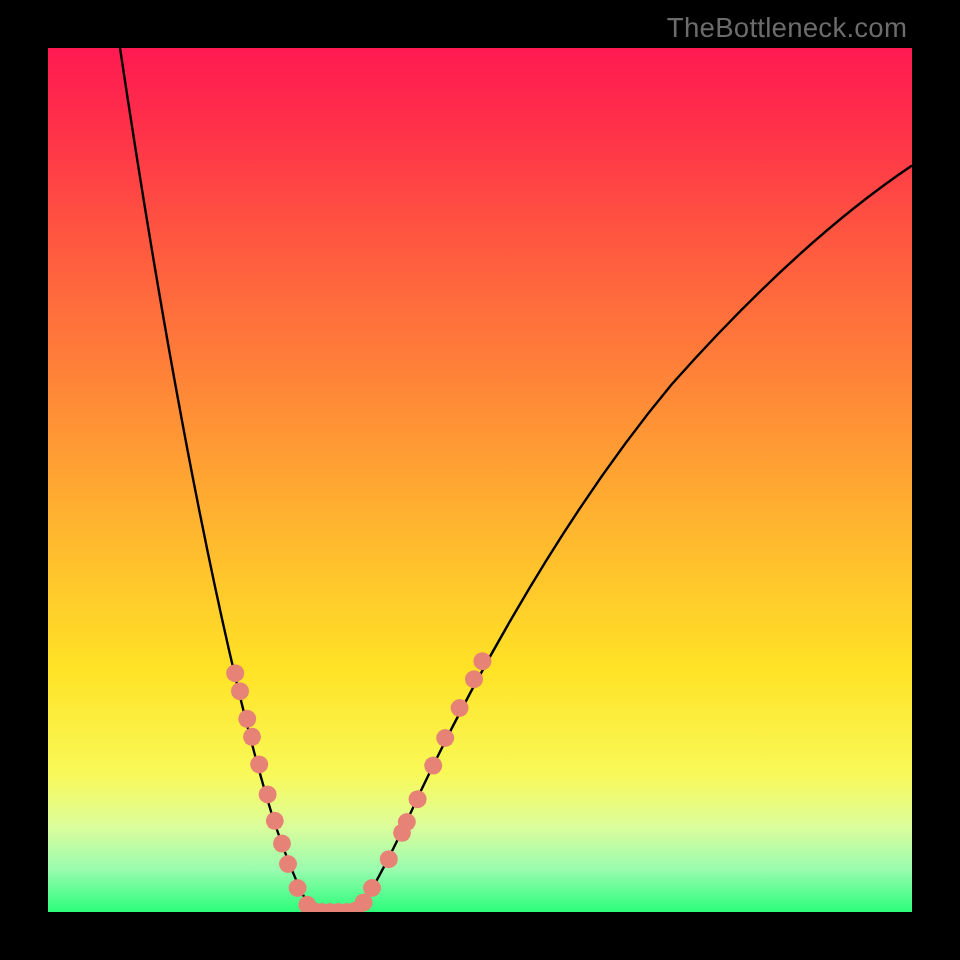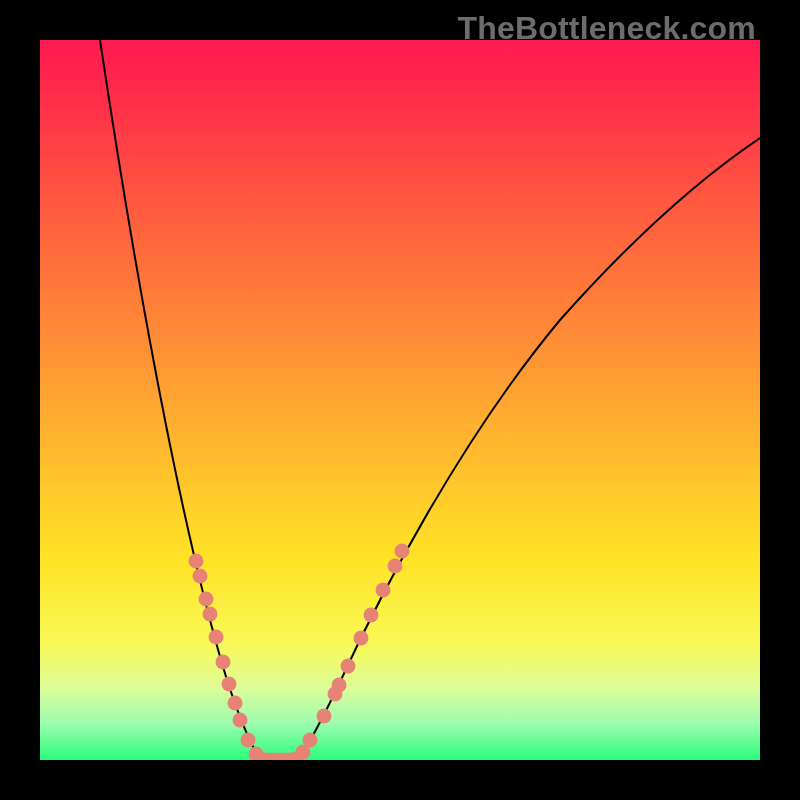--- a/index.html
+++ b/index.html
@@ -30,22 +30,22 @@
       #ffe326 72%,
       #f8f958 84%,
       #ddfd9a 90%,
       #9bfcaf 95%,
       #2bfd7a 100%);
   }
   .watermark {
     position: absolute;
     top: 10px;
     right: 44px;
-    font-size: 32px;
-    font-weight: 700;
+    font-size: 23px;
+    font-weight: 400;
     color: #6c6c6c;
     letter-spacing: 0.2px;
   }
   svg.curves {
     position: absolute;
     left: 0; top: 0;
     width: 100%; height: 100%;
   }
   .curve { fill: none; stroke: #000; stroke-width: 2; }
   .marker { fill: #e78277; }

